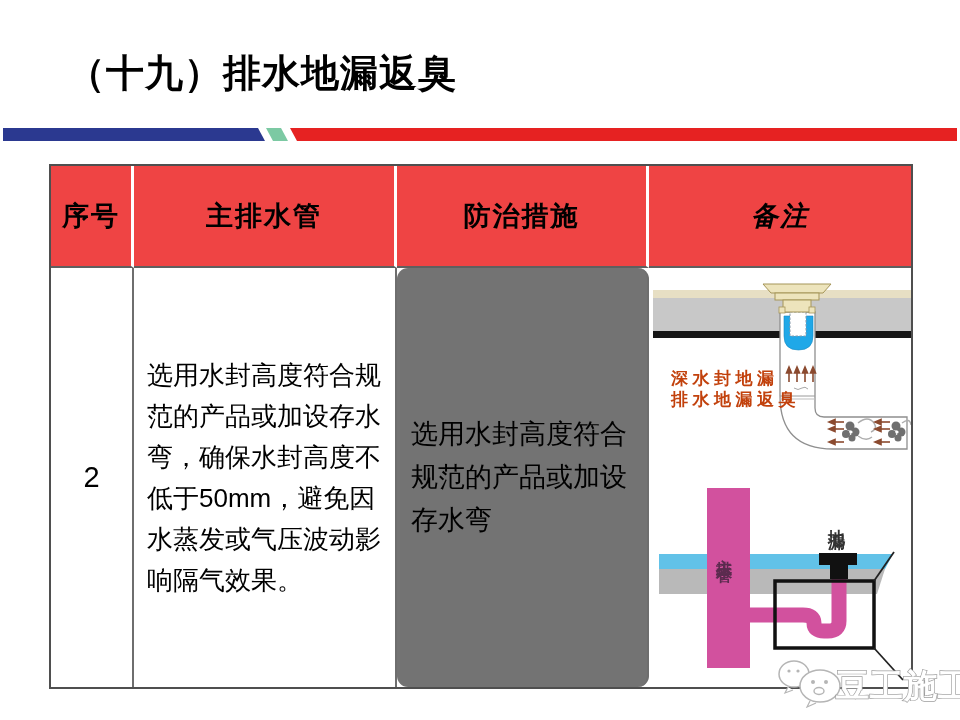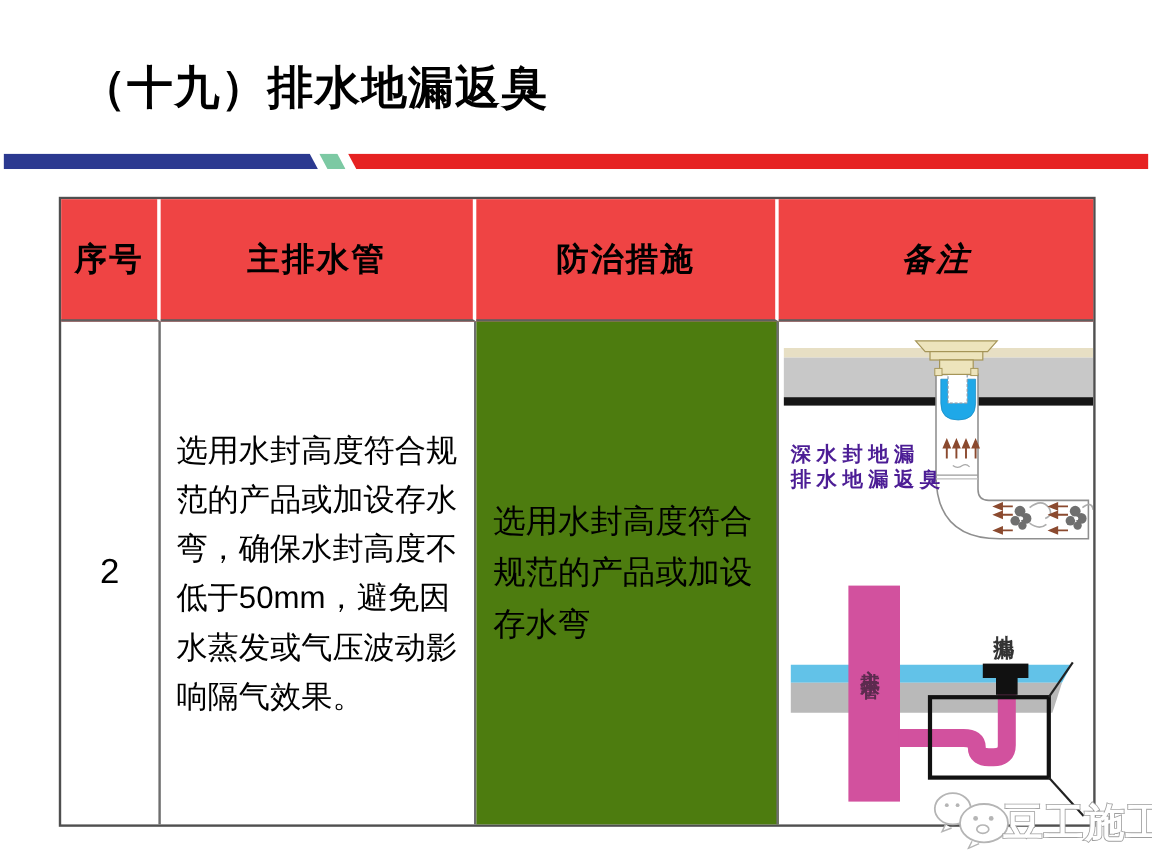--- a/index.html
+++ b/index.html
@@ -30,27 +30,27 @@
     background:#ef4444;border-right:3px solid #ffffff;border-bottom:2px solid #5f5f5f;
     display:flex;align-items:center;justify-content:center;
     font-size:27px;font-weight:bold;color:#000;box-sizing:border-box;letter-spacing:2px;
   }
   .hcell.last{border-right:none;font-style:italic;}
   .bcell{box-sizing:border-box;border-right:2px solid #6e6e6e;}
   .bcell.last{border-right:none;}
   .cell-serial{display:flex;align-items:center;justify-content:center;font-size:29px;color:#000;}
   .cell-design{display:flex;align-items:center;padding:10px 13px;}
   .cell-design .txt{font-size:26px;line-height:41px;color:#000;}
-  .cell-prevent{background:#4d7c0f;display:flex;align-items:center;padding:10px 14px;}
+  .cell-prevent{background:#737373;display:flex;align-items:center;padding:10px 14px;border-radius:11px;}
   .cell-prevent .txt{font-size:27px;line-height:43px;color:#000;}
   .cell-remarks{position:relative;overflow:hidden;}
   .svg-abs{position:absolute;}
   .caption{
-    position:absolute;left:10px;top:100px;
-    font-size:17px;font-weight:bold;letter-spacing:4.5px;line-height:21px;color:#4c1d95;
+    position:absolute;left:22px;top:100px;
+    font-size:17px;font-weight:bold;letter-spacing:4.5px;line-height:21px;color:#c2410c;
   }
   .vlabel{
     position:absolute;writing-mode:vertical-rl;text-orientation:upright;
     font-size:16px;letter-spacing:3px;font-weight:bold;
   }
   .lbl-mainpipe{left:64px;top:277px;color:#5C2B4F;}
   .lbl-drain{left:176px;top:247px;color:#333;font-size:17px;letter-spacing:4px;}
   .watermark{position:absolute;left:774px;top:646px;width:186px;height:62px;}
 </style>
 </head>

